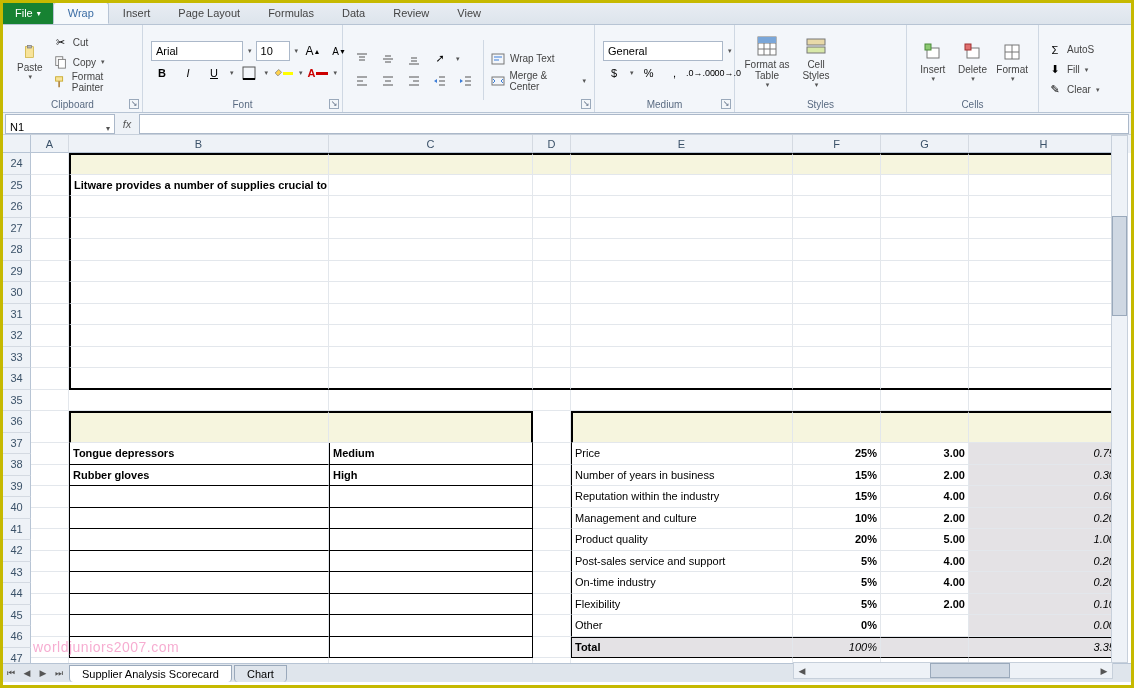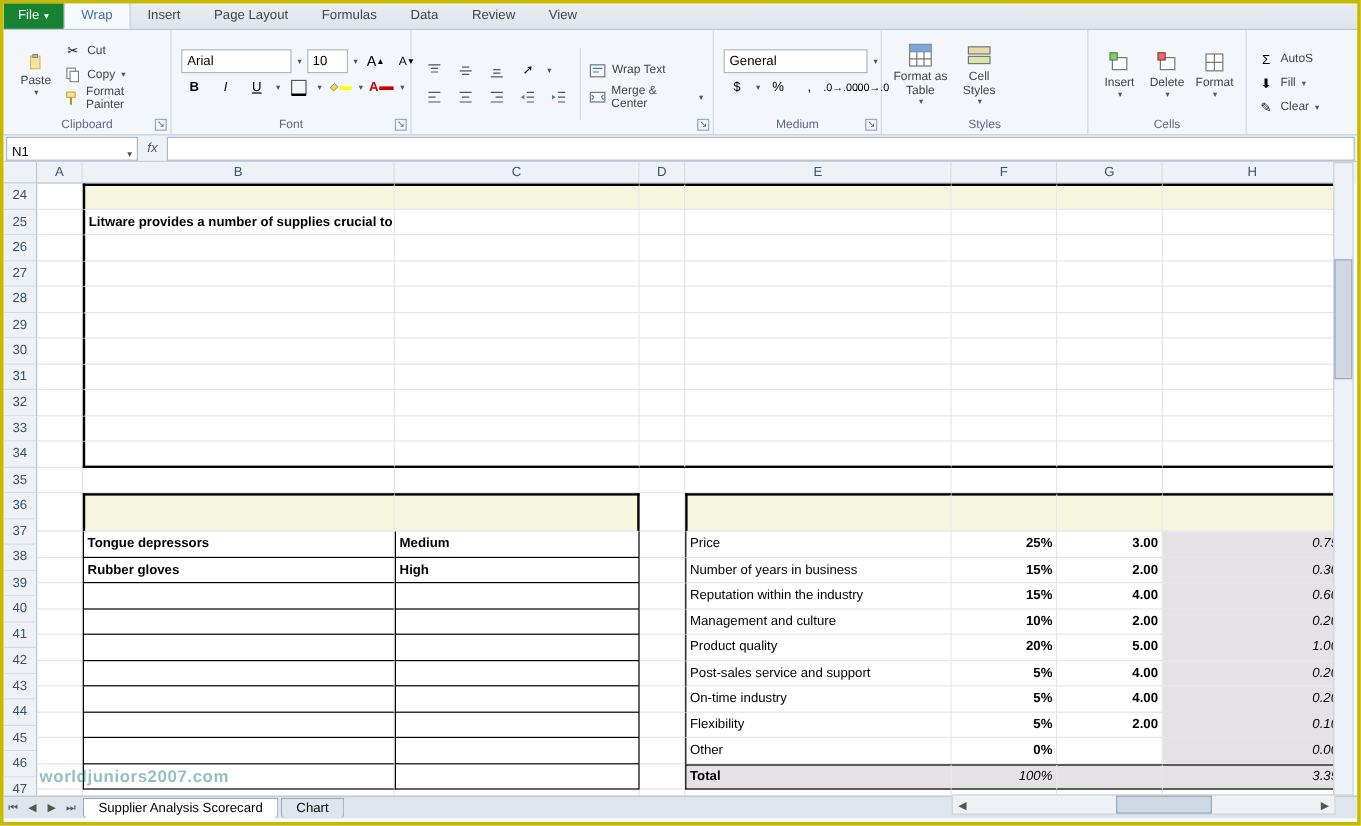--- a/index.html
+++ b/index.html
@@ -65,21 +65,21 @@
 
 .sheet-tabs { position:absolute; bottom:3px; left:0; right:0; height:19px; background:#dfe5ec; display:flex; align-items:center; border-top:1px solid #b7c4d4;}
 .nav-btn { width:16px; height:16px; display:flex; align-items:center; justify-content:center; color:#555; cursor:pointer; font-size:9px;}
 .sheet-tab { padding:2px 12px; background:#fff; border:1px solid #9aa9bb; border-bottom:none; border-radius:0 0 4px 4px; font-size:11px; cursor:pointer; margin-left:2px;}
 .sheet-tab.inactive { background:#dfe5ec;}
 .hscroll { position:absolute; bottom:3px; right:18px; height:17px; width:320px; background:#eef2f7; border:1px solid #c7d0db; display:flex;}
 .hscroll .thumb { width:80px; background:#cfd8e3; border:1px solid #9aa9bb; margin-left:120px;}
 .vscroll { position:absolute; top:132px; right:3px; bottom:22px; width:17px; background:#eef2f7; border:1px solid #c7d0db;}
 .vscroll .thumb { height:100px; background:#cfd8e3; border:1px solid #9aa9bb; margin-top:80px;}
 
-.watermark { position:absolute; left:30px; bottom:30px; color:#0f766e; font-weight:bold; font-size:14px; opacity:0.45; letter-spacing:0.5px; pointer-events:none;}
+.watermark { position:absolute; left:30px; bottom:30px; color:#ec4899; font-weight:normal; font-size:14px; opacity:0.45; letter-spacing:0.5px; pointer-events:none;}
 </style>
 </head>
 <body>
 
 <div class="menu-tabs">
   <div class="file-tab">
       <span>File</span>
       <span class="file-arrow">▾</span>
     </div>
   <div class="tab active">Wrap</div>

